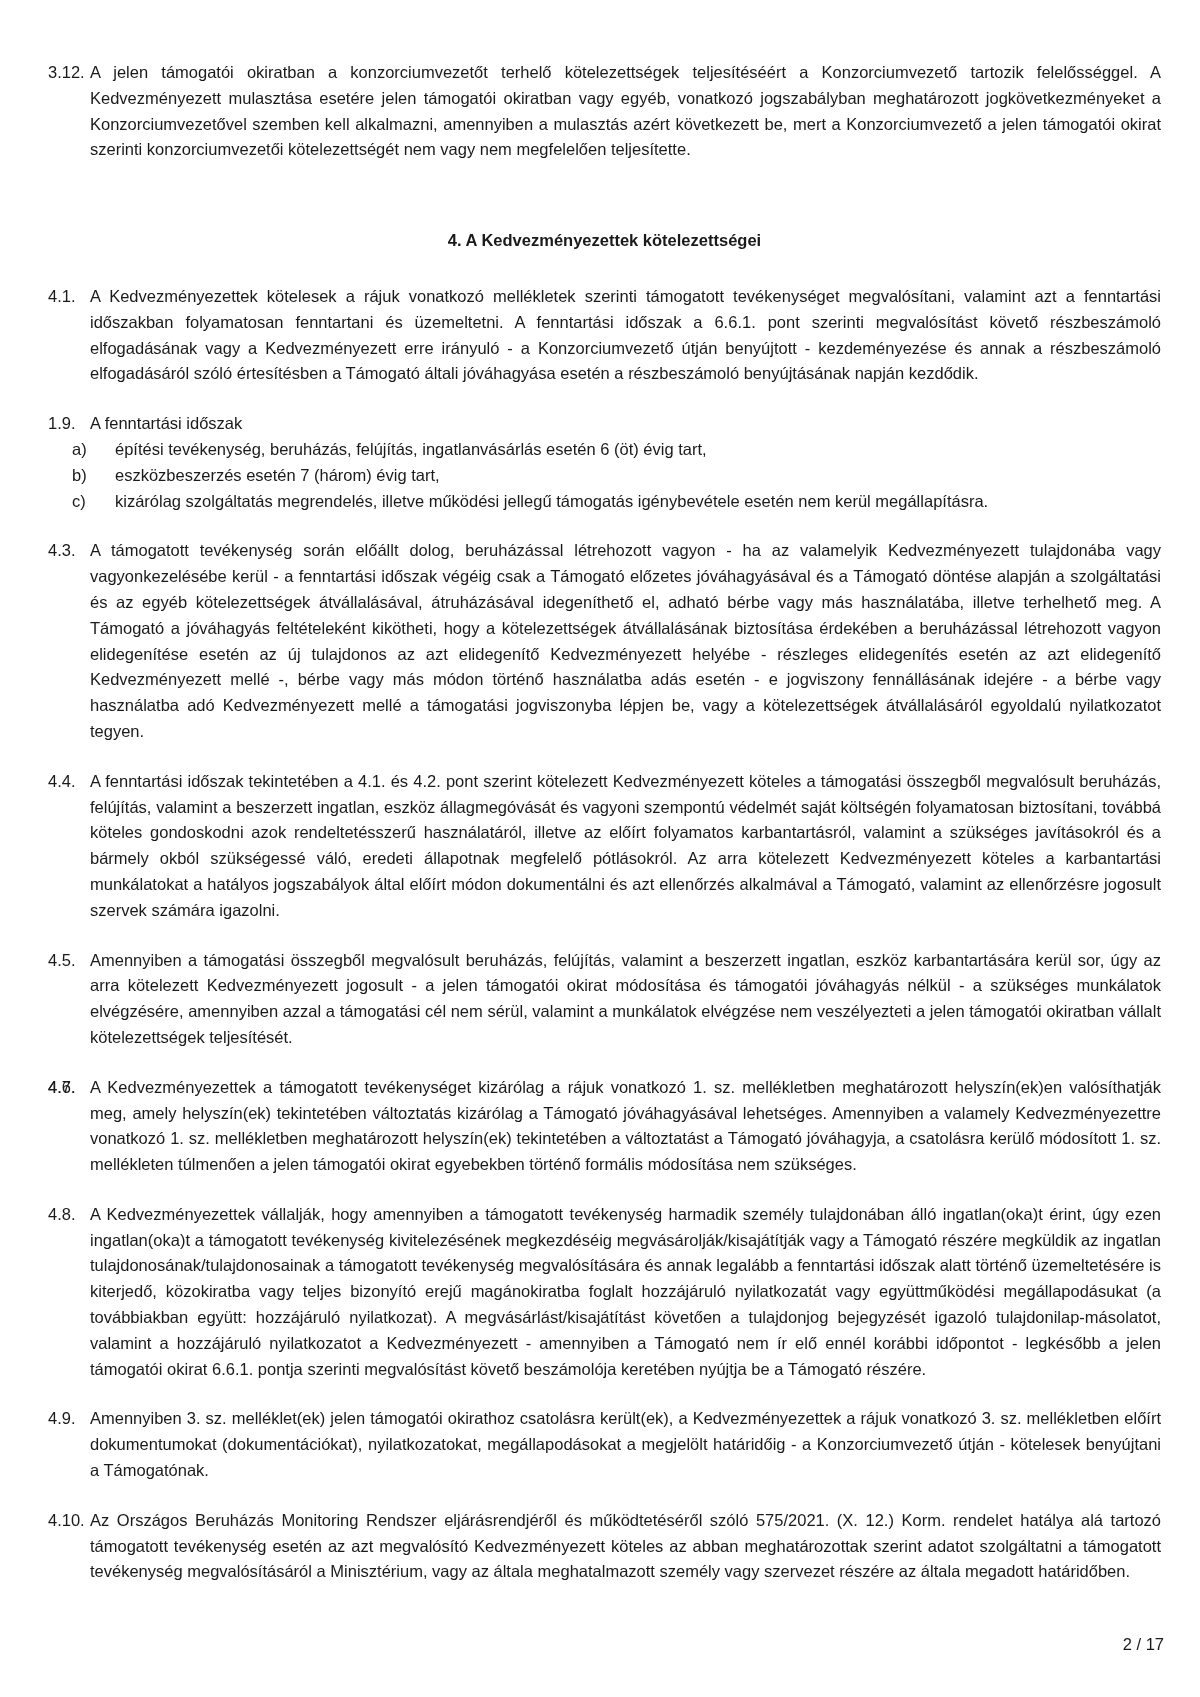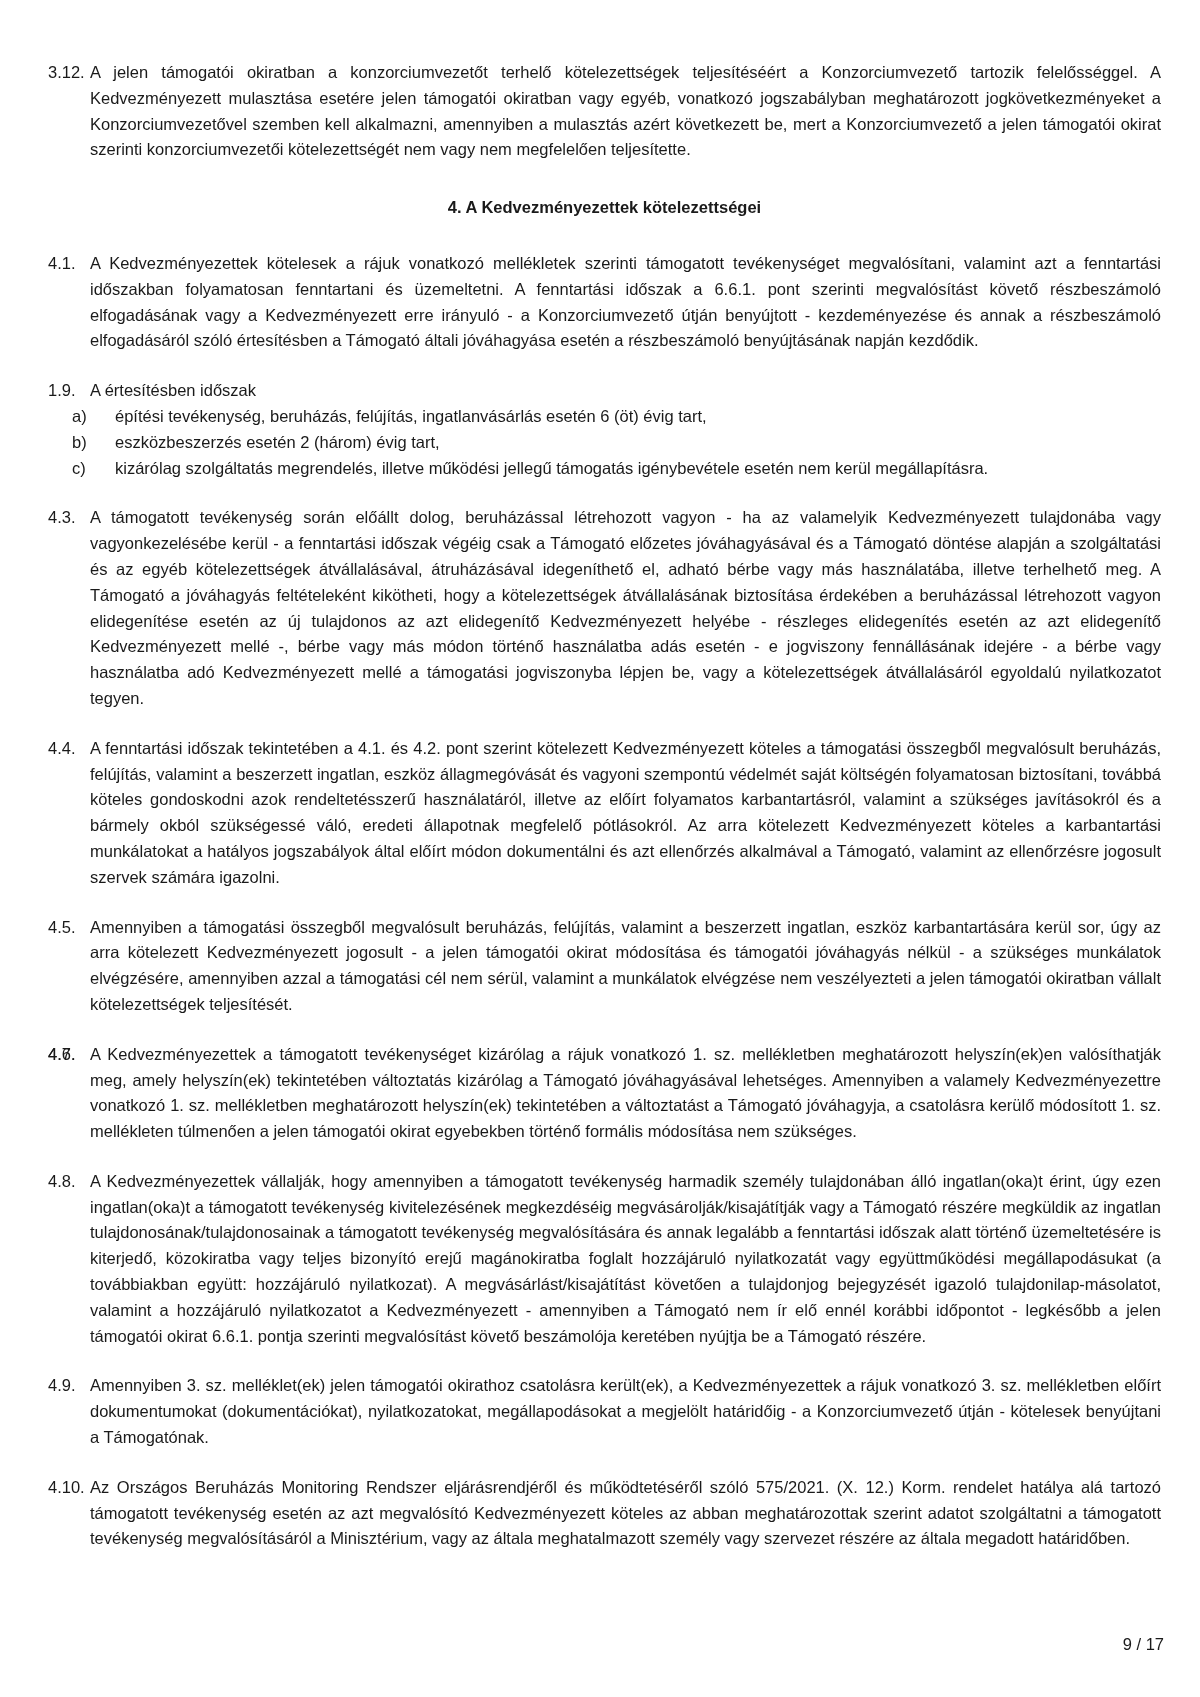--- a/index.html
+++ b/index.html
@@ -41,21 +41,21 @@
     text-align: justify;
   }
   .subpara .letter {
     position: absolute;
     left: 24px;
     top: 0;
   }
   .heading {
     text-align: center;
     font-weight: 700;
-    margin: 32px 0 30px 0;
+    margin: 65px 0 30px 0;
   }
   .bold { font-weight: 400; }
   .pagenum {
     position: absolute;
     top: 1632px;
     right: 36px;
     color: #1a1a1a;
   }
 </style>
 </head>
@@ -67,27 +67,27 @@
     <span class="num">3.12.</span><span class="txt">A jelen támogatói okiratban a konzorciumvezetőt terhelő kötelezettségek teljesítéséért a Konzorciumvezető tartozik felelősséggel. A Kedvezményezett mulasztása esetére jelen támogatói okiratban vagy egyéb, vonatkozó jogszabályban meghatározott jogkövetkezményeket a Konzorciumvezetővel szemben kell alkalmazni, amennyiben a mulasztás azért következett be, mert a Konzorciumvezető a jelen támogatói okirat szerinti konzorciumvezetői kötelezettségét nem vagy nem megfelelően teljesítette.</span>
   </div>
 
   <div class="heading">4. A Kedvezményezettek kötelezettségei</div>
 
   <div class="para">
     <span class="num">4.1.</span><span class="txt">A Kedvezményezettek kötelesek a rájuk vonatkozó mellékletek szerinti támogatott tevékenységet megvalósítani, valamint azt a fenntartási időszakban folyamatosan fenntartani és üzemeltetni. A fenntartási időszak a 6.6.1. pont szerinti megvalósítást követő részbeszámoló elfogadásának vagy a Kedvezményezett erre irányuló - a Konzorciumvezető útján benyújtott - kezdeményezése és annak a részbeszámoló elfogadásáról szóló értesítésben a Támogató általi jóváhagyása esetén a részbeszámoló benyújtásának napján kezdődik.</span>
   </div>
 
   <div class="para">
-    <span class="num">1.9.</span><span class="txt">A értesítésben időszak</span>
+    <span class="num">1.9.</span><span class="txt">A fenntartási időszak</span>
   </div>
   <div class="subpara">
     <span class="letter">a)</span><span class="txt">építési tevékenység, beruházás, felújítás, ingatlanvásárlás esetén 6 (öt) évig tart,</span>
   </div>
   <div class="subpara">
-    <span class="letter">b)</span><span class="txt">eszközbeszerzés esetén 2 (három) évig tart,</span>
+    <span class="letter">b)</span><span class="txt">eszközbeszerzés esetén 7 (három) évig tart,</span>
   </div>
   <div class="subpara">
     <span class="letter">c)</span><span class="txt">kizárólag szolgáltatás megrendelés, illetve működési jellegű támogatás igénybevétele esetén nem kerül megállapításra.</span>
   </div>
 
   <div class="para">
     <span class="num">4.3.</span><span class="txt">A támogatott tevékenység során előállt dolog, beruházással létrehozott vagyon - ha az valamelyik Kedvezményezett tulajdonába vagy vagyonkezelésébe kerül - a fenntartási időszak végéig csak a Támogató előzetes jóváhagyásával és a Támogató döntése alapján a szolgáltatási és az egyéb kötelezettségek átvállalásával, átruházásával idegeníthető el, adható bérbe vagy más használatába, illetve terhelhető meg. A Támogató a jóváhagyás feltételeként kikötheti, hogy a kötelezettségek átvállalásának biztosítása érdekében a beruházással létrehozott vagyon elidegenítése esetén az új tulajdonos az azt elidegenítő Kedvezményezett helyébe - részleges elidegenítés esetén az azt elidegenítő Kedvezményezett mellé -, bérbe vagy más módon történő használatba adás esetén - e jogviszony fennállásának idejére - a bérbe vagy használatba adó Kedvezményezett mellé a támogatási jogviszonyba lépjen be, vagy a kötelezettségek átvállalásáról egyoldalú nyilatkozatot tegyen.</span>
   </div>
 
   <div class="para">
@@ -113,13 +113,13 @@
   <div class="para">
     <span class="num">4.9.</span><span class="txt">Amennyiben 3. sz. melléklet(ek) jelen támogatói okirathoz csatolásra került(ek), a Kedvezményezettek a rájuk vonatkozó 3. sz. mellékletben előírt dokumentumokat (dokumentációkat), nyilatkozatokat, megállapodásokat a megjelölt határidőig - a Konzorciumvezető útján - kötelesek benyújtani a Támogatónak.</span>
   </div>
 
   <div class="para">
     <span class="num">4.10.</span><span class="txt">Az Országos Beruházás Monitoring Rendszer eljárásrendjéről és működtetéséről szóló 575/2021. (X. 12.) Korm. rendelet hatálya alá tartozó támogatott tevékenység esetén az azt megvalósító Kedvezményezett köteles az abban meghatározottak szerint adatot szolgáltatni a támogatott tevékenység megvalósításáról a Minisztérium, vagy az általa meghatalmazott személy vagy szervezet részére az általa megadott határidőben.</span>
   </div>
 
 </div>
 
-<div class="pagenum">9 / 17</div>
+<div class="pagenum">2 / 17</div>
 
 </body></html>

